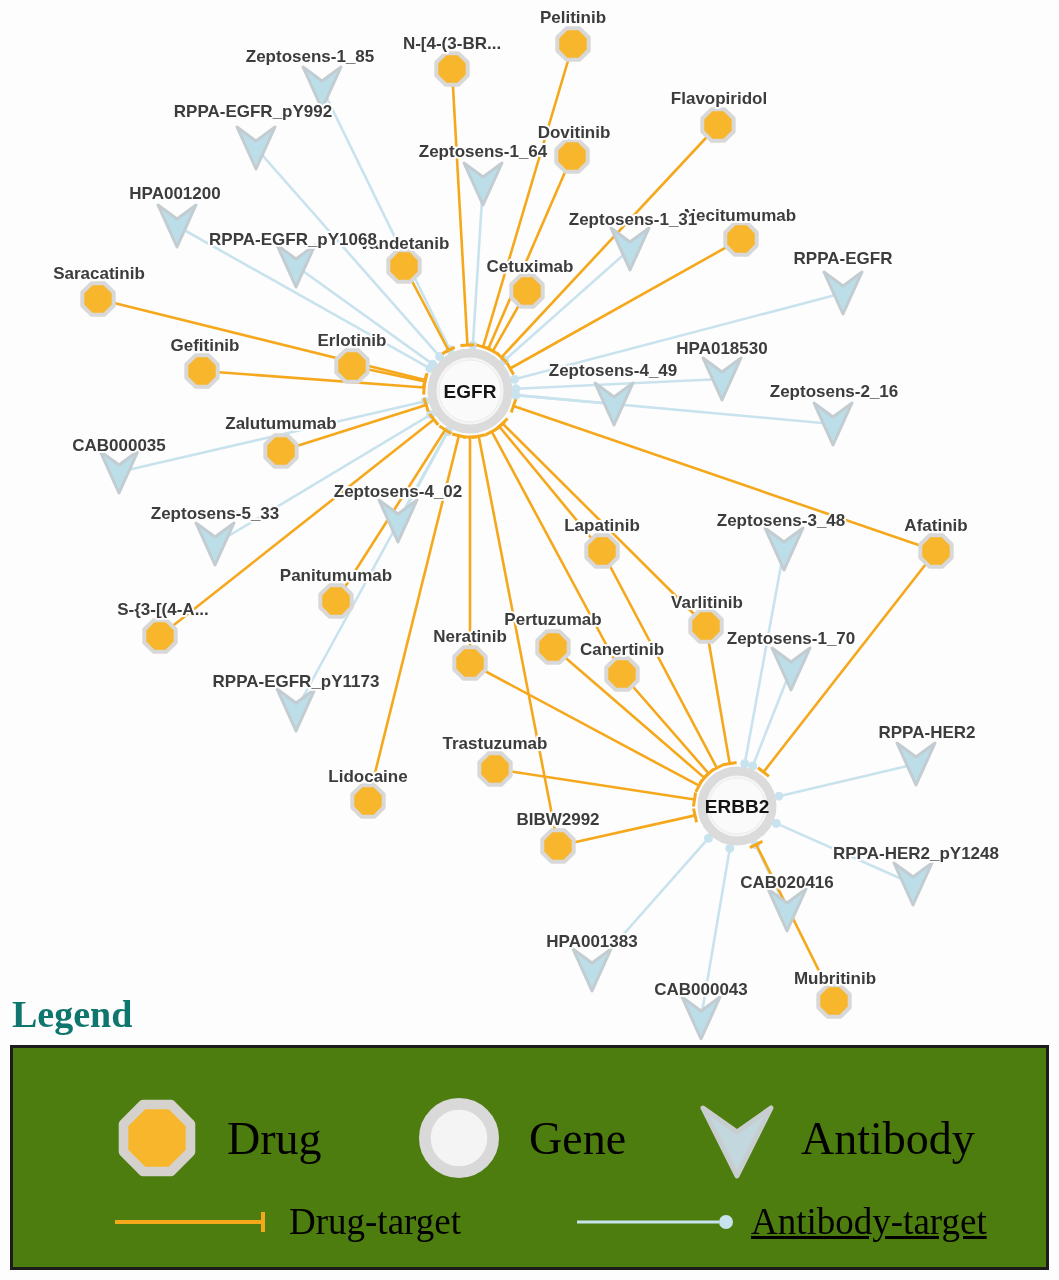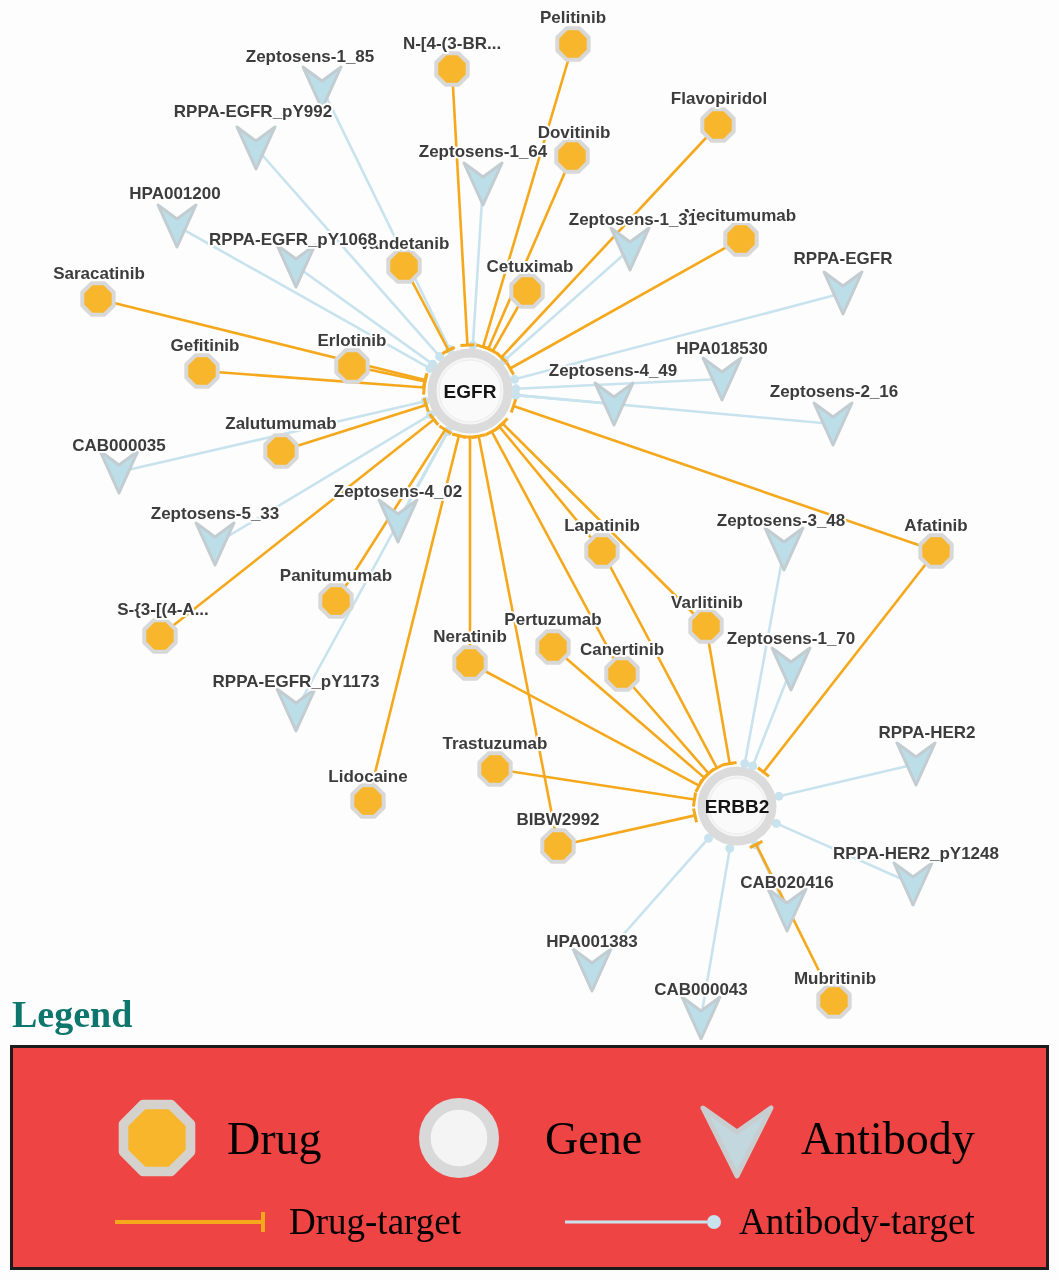--- a/index.html
+++ b/index.html
@@ -7,21 +7,21 @@
        font-family:"Liberation Sans",sans-serif;}
   #stage{position:absolute;left:0;top:0;width:1059px;height:1280px;background:#fdfdfd;}
   #network-svg{position:absolute;left:0;top:0;}
   .node-label{font:bold 17px "Liberation Sans",sans-serif;fill:#3c3c3c;
               paint-order:stroke;stroke:#fdfdfd;stroke-width:4px;stroke-linejoin:round;}
   .gene-label{font:bold 19px "Liberation Sans",sans-serif;fill:#141414;}
   
   .legend-title{position:absolute;left:12px;top:992px;
                 font:bold 38px "Liberation Serif",serif;color:#0f766e;}
   .legend-box{position:absolute;left:10px;top:1045px;width:1033px;height:219px;
-              border:3px solid #1c1c1c;background:#ef4444;}
+              border:3px solid #1c1c1c;background:#4d7c0f;}
   .legend-item{position:absolute;display:flex;align-items:center;}
   .legend-node-label{font:400 46px "Liberation Serif",serif;color:#000;margin-left:22px;}
   .legend-edge-label{font:400 37px "Liberation Serif",serif;color:#000;margin-left:14px;}
 </style>
 </head>
 <body>
 
 <div id="stage">
 
   <svg id="network-svg" width="1059" height="1040" viewBox="0 0 1059 1040">
@@ -281,21 +281,21 @@
 
   <div class="legend-box">
 
     <div class="legend-item" style="left:96px;top:42px;">
       <svg width="96" height="96" viewBox="0 0 90 90">
         <polygon points="76.4,58 58,76.4 32,76.4 13.6,58 13.6,32 32,13.6 58,13.6 76.4,32" fill="#F8B62D" stroke="#D5D2CE" stroke-width="9" stroke-linejoin="round"></polygon>
       </svg>
       <span class="legend-node-label">Drug</span>
     </div>
 
-    <div class="legend-item" style="left:398px;top:42px;gap:16px;">
+    <div class="legend-item" style="left:398px;top:42px;">
       <svg width="96" height="96" viewBox="0 0 90 90">
         <circle cx="45" cy="45" r="32" fill="#F4F4F4" stroke="#D9D9D9" stroke-width="11"></circle>
       </svg>
       <span class="legend-node-label">Gene</span>
     </div>
 
     <div class="legend-item" style="left:98px;top:152px;">
       <svg width="164" height="28" viewBox="0 0 164 28">
         <line x1="4" y1="14" x2="150" y2="14" stroke="#F5A81C" stroke-width="4"></line>
         <line x1="152" y1="4" x2="152" y2="24" stroke="#F5A81C" stroke-width="4"></line>
@@ -303,21 +303,21 @@
       <span class="legend-edge-label">Drug-target</span>
     </div>
 
     <div class="legend-item" style="left:682px;top:46px;">
       <svg width="84" height="88" viewBox="0 0 84 88">
         <path d="M 8 14 L 42 38 L 76 14 L 42 82 Z" fill="#C2D7DE" stroke="#C8CDCF" stroke-width="5" stroke-linejoin="round"></path>
       </svg>
       <span class="legend-node-label">Antibody</span>
     </div>
 
-    <div class="legend-item" style="left:548px;top:152px;">
+    <div class="legend-item" style="left:560px;top:152px;text-decoration:underline;">
       <svg width="164" height="28" viewBox="0 0 164 28">
         <line x1="4" y1="14" x2="146" y2="14" stroke="#C9E3EE" stroke-width="3"></line>
         <circle cx="153" cy="14" r="7" fill="#C9E3EE"></circle>
       </svg>
       <span class="legend-edge-label">Antibody-target</span>
     </div>
 
   </div>
 </div>
 

